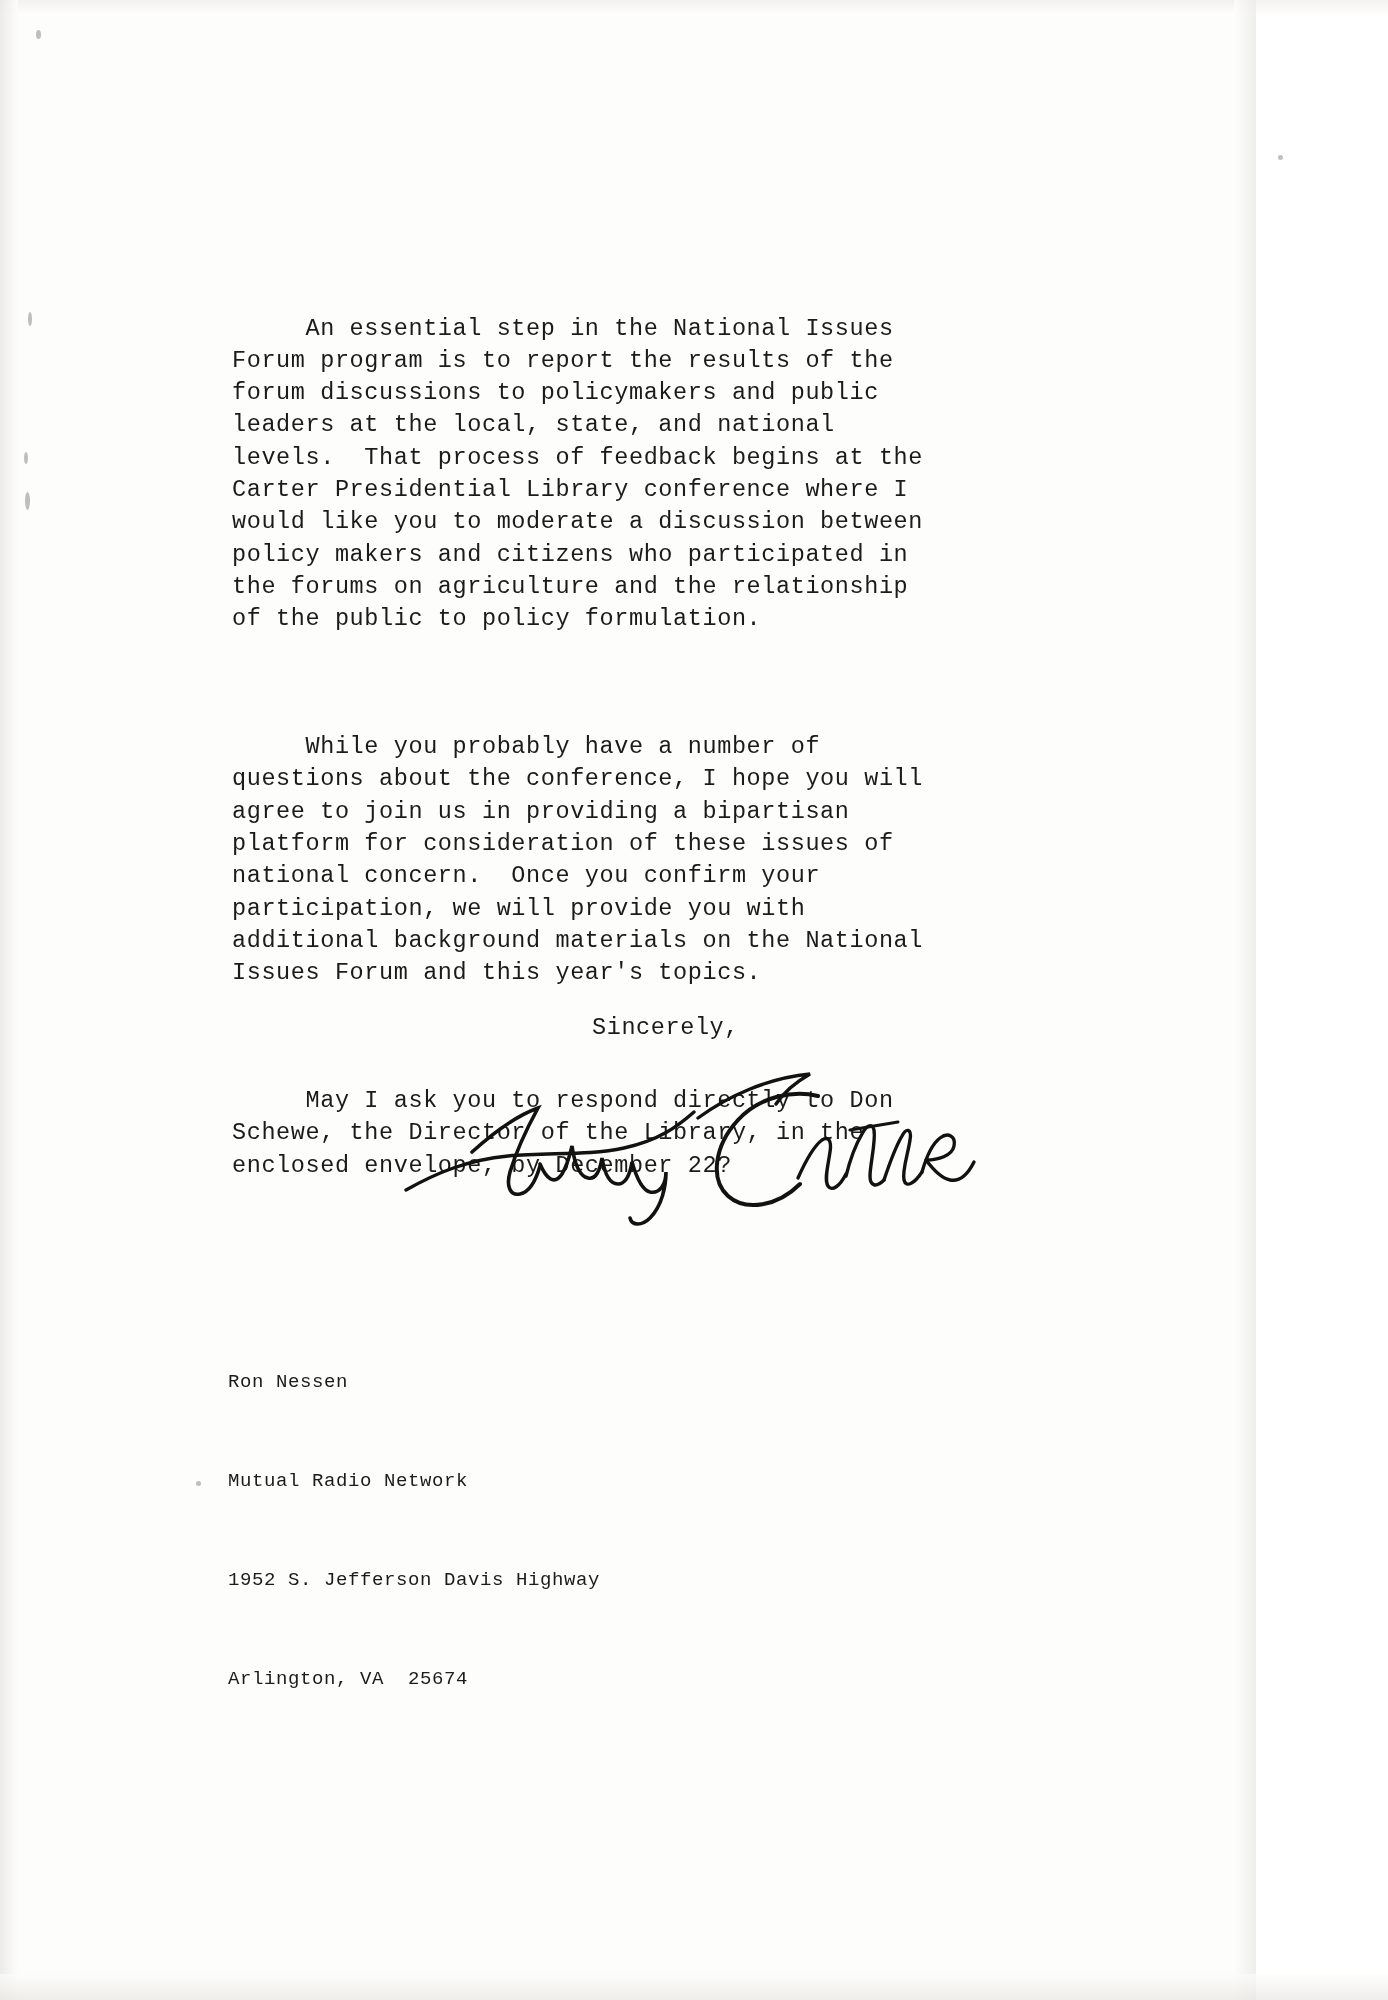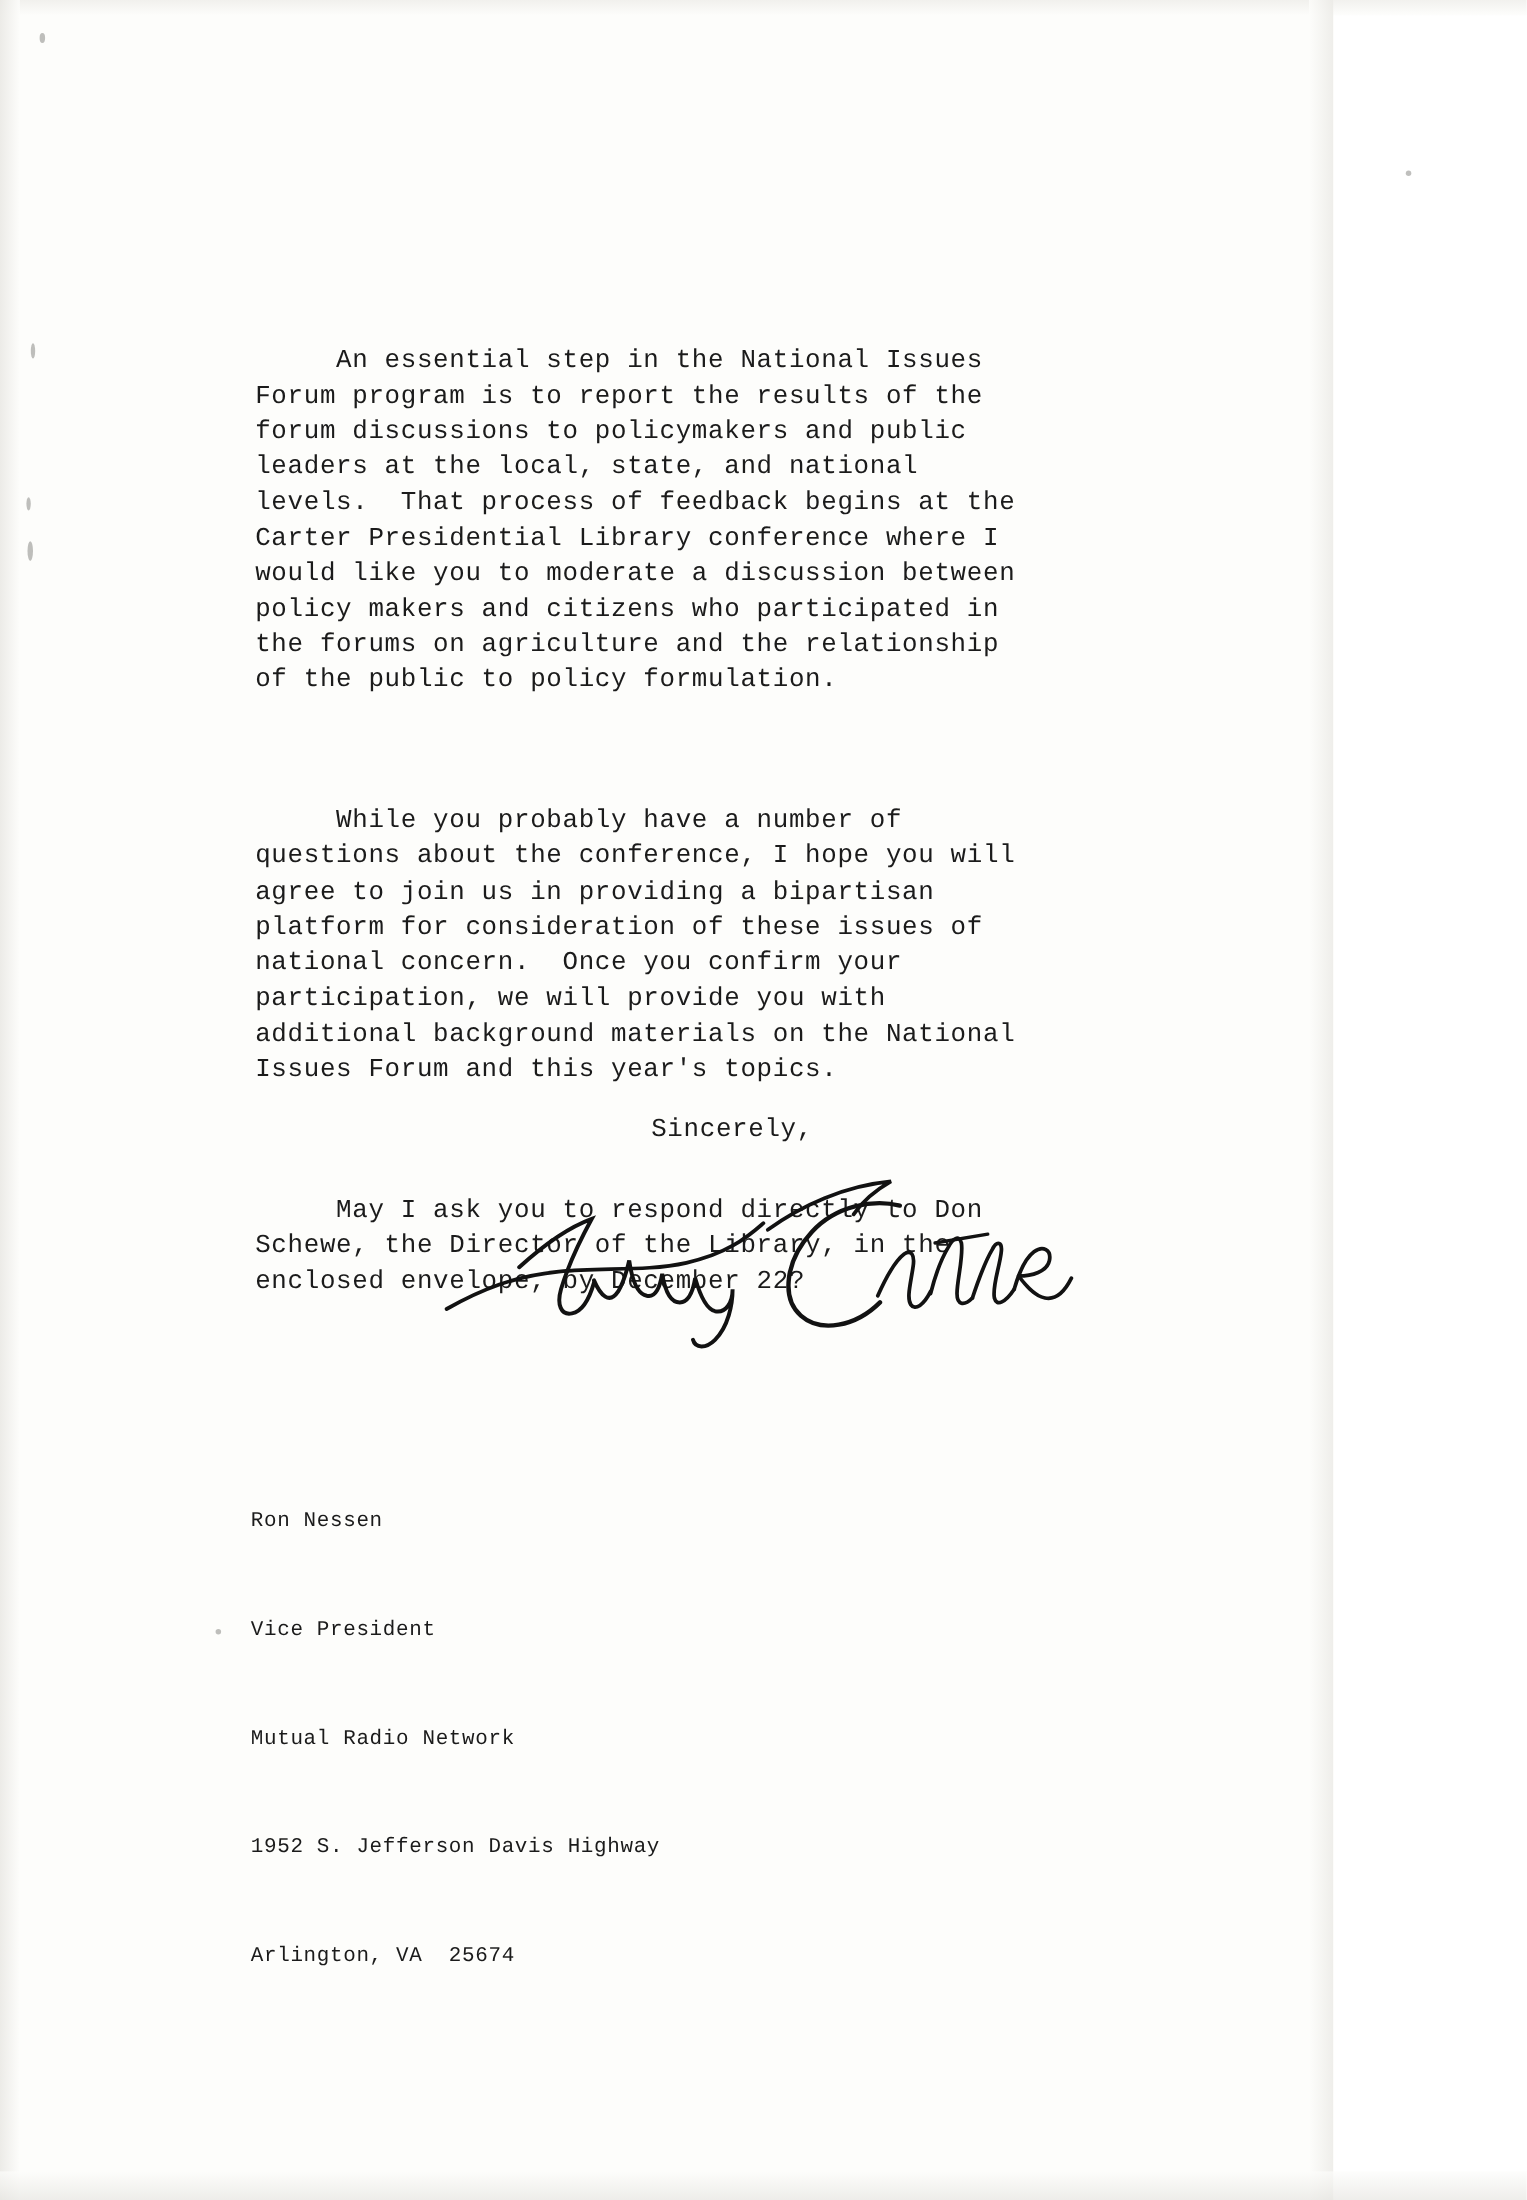--- a/index.html
+++ b/index.html
@@ -16,20 +16,21 @@
   }
 
   
   .page {
     position: absolute;
     left: 0;
     top: 0;
     width: 1212px;
     height: 2000px;
     background: #fdfdfb;
+    padding-left: 44px;
   }
 
   
   .scan-edge-left {
     position: absolute;
     left: 0; top: 0;
     width: 18px; height: 2000px;
     background: linear-gradient(to right, #e9e8e4 0%, #fdfdfb 100%);
     opacity: .85;
   }
@@ -180,19 +181,18 @@
       <path d="M452 70 L 500 62" stroke="#121212" stroke-width="3" stroke-linecap="round" fill="none"></path>
       <path d="M486 120 C 492 102, 498 86, 504 76 C 508 68, 514 68, 512 80 C 510 94, 504 110, 506 120 C 508 128, 516 124, 524 112" stroke="#121212" stroke-width="3.4" stroke-linecap="round" fill="none"></path>
       <path d="M524 112 C 528 98, 534 84, 542 78 C 550 72, 558 76, 556 86 C 554 96, 540 100, 528 100" stroke="#121212" stroke-width="3.4" stroke-linecap="round" fill="none"></path>
       <path d="M528 100 C 534 108, 542 118, 552 120 C 562 122, 570 114, 576 102" stroke="#121212" stroke-width="3.4" stroke-linecap="round" fill="none"></path>
     </svg>
     
   </div>
 
   <div class="address-block">
     <span class="address-line">Ron Nessen</span>
-    <span class="address-line">Vice President</span>
     <span class="address-line">Mutual Radio Network</span>
     <span class="address-line">1952 S. Jefferson Davis Highway</span>
     <span class="address-line">Arlington, VA  25674</span>
   </div>
 
 </div>
 
 </body></html>

